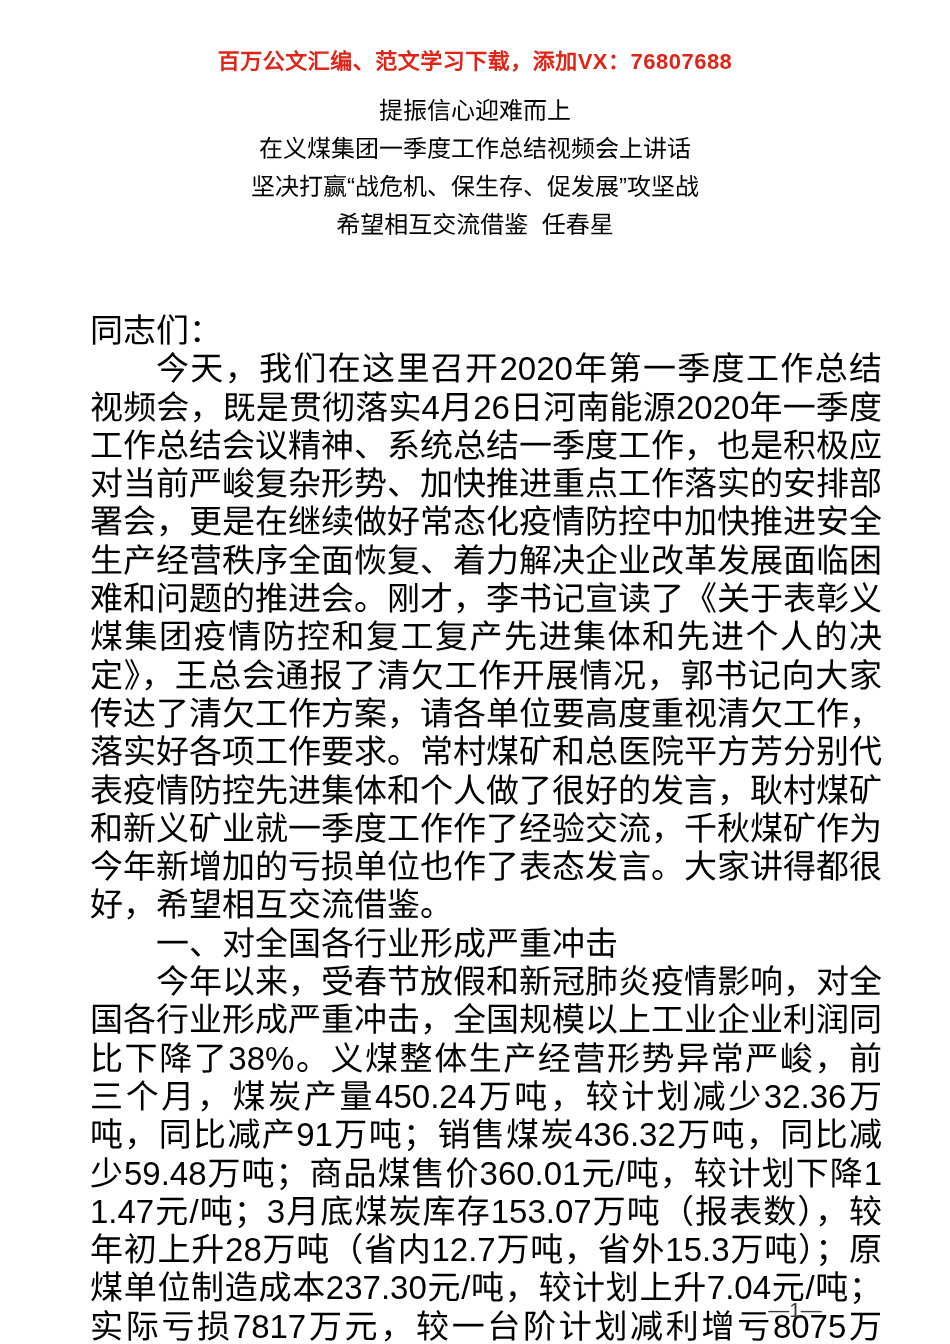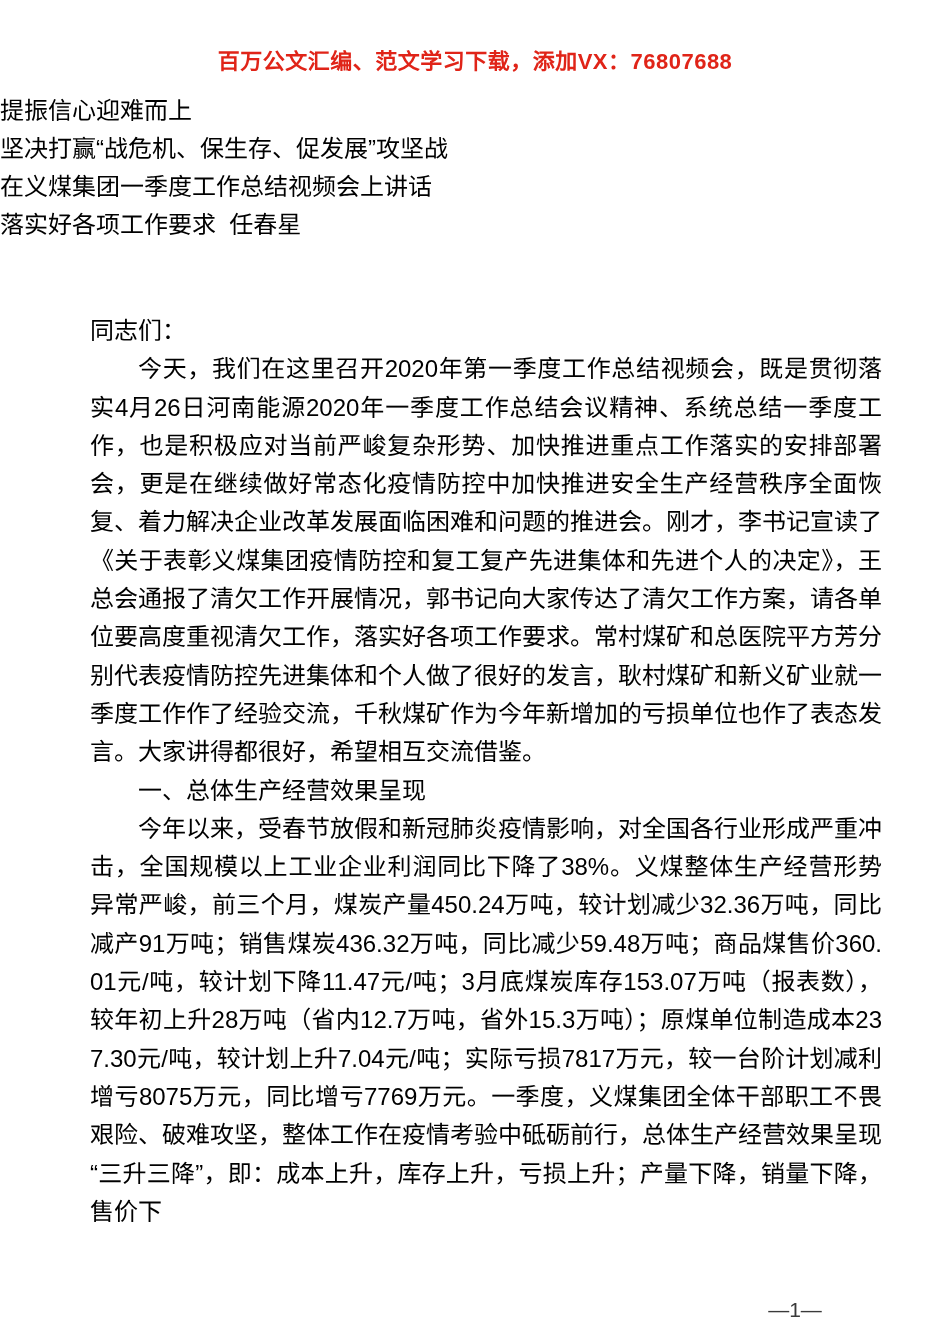--- a/index.html
+++ b/index.html
@@ -35,39 +35,39 @@
     color: #e02418;
     white-space: nowrap;
   }
 
   
   .title-block {
     position: absolute;
     top: 92px;
     left: 0;
     width: 950px;
-    text-align: left;
+    text-align: center;
   }
   .title-line {
     font-size: 24px;
     line-height: 38px;
     font-weight: 400;
     color: #000;
     white-space: pre;
   }
 
   
   .body-area {
     position: absolute;
     top: 312px;
     left: 90px;
     width: 792px;
   }
   .para {
-    font-size: 24px;
+    font-size: 33px;
     line-height: 38.3px;
     text-align: justify;
     text-justify: inter-ideograph;
     margin: 0;
     color: #000;
     letter-spacing: 0px;
     word-break: break-all;
   }
   .para.indent {
     text-indent: 2em;
@@ -92,29 +92,29 @@
 </style>
 </head>
 <body>
 
 <div class="page">
 
   <div class="promo-header">百万公文汇编、范文学习下载，添加VX：76807688</div>
 
   <div class="title-block">
     <div class="title-line">提振信心迎难而上</div>
+    <div class="title-line">在义煤集团一季度工作总结视频会上讲话</div>
     <div class="title-line">坚决打赢“战危机、保生存、促发展”攻坚战</div>
-    <div class="title-line">在义煤集团一季度工作总结视频会上讲话</div>
-    <div class="title-line">落实好各项工作要求  任春星</div>
+    <div class="title-line">希望相互交流借鉴  任春星</div>
   </div>
 
   <div class="body-area">
     <p class="para">同志们：</p>
     <p class="para indent">今天，我们在这里召开2020年第一季度工作总结视频会，既是贯彻落实4月26日河南能源2020年一季度工作总结会议精神、系统总结一季度工作，也是积极应对当前严峻复杂形势、加快推进重点工作落实的安排部署会，更是在继续做好常态化疫情防控中加快推进安全生产经营秩序全面恢复、着力解决企业改革发展面临困难和问题的推进会。刚才，李书记宣读了《关于表彰义煤集团疫情防控和复工复产先进集体和先进个人的决定》，王总会通报了清欠工作开展情况，郭书记向大家传达了清欠工作方案，请各单位要高度重视清欠工作，落实好各项工作要求。常村煤矿和总医院平方芳分别代表疫情防控先进集体和个人做了很好的发言，耿村煤矿和新义矿业就一季度工作作了经验交流，千秋煤矿作为今年新增加的亏损单位也作了表态发言。大家讲得都很好，希望相互交流借鉴。</p>
-    <p class="para indent">一、总体生产经营效果呈现</p>
+    <p class="para indent">一、对全国各行业形成严重冲击</p>
     <p class="para indent">今年以来，受春节放假和新冠肺炎疫情影响，对全国各行业形成严重冲击，全国规模以上工业企业利润同比下降了38%。义煤整体生产经营形势异常严峻，前三个月，煤炭产量450.24万吨，较计划减少32.36万吨，同比减产91万吨；销售煤炭436.32万吨，同比减少59.48万吨；商品煤售价360.01元/吨，较计划下降11.47元/吨；3月底煤炭库存153.07万吨（报表数），较年初上升28万吨（省内12.7万吨，省外15.3万吨）；原煤单位制造成本237.30元/吨，较计划上升7.04元/吨；实际亏损7817万元，较一台阶计划减利增亏8075万元，同比增亏7769万元。一季度，义煤集团全体干部职工不畏艰险、破难攻坚，整体工作在疫情考验中砥砺前行，总体生产经营效果呈现“三升三降”，即：成本上升，库存上升，亏损上升；产量下降，销量下降，售价下</p>
   </div>
 
   <div class="page-number">
     <span class="pn-inner">—1—</span>
   </div>
 
 </div>
 
 </body></html>

